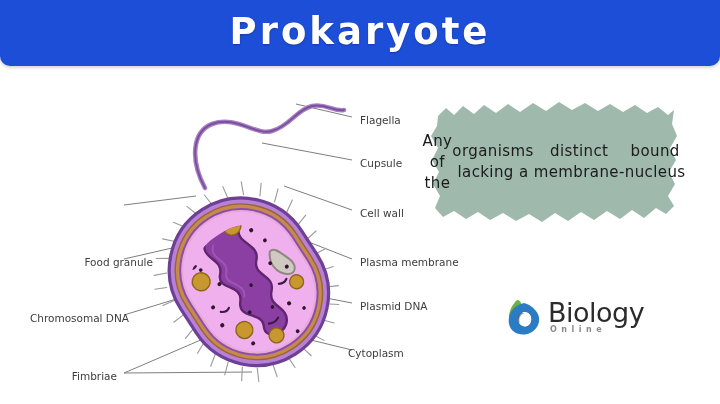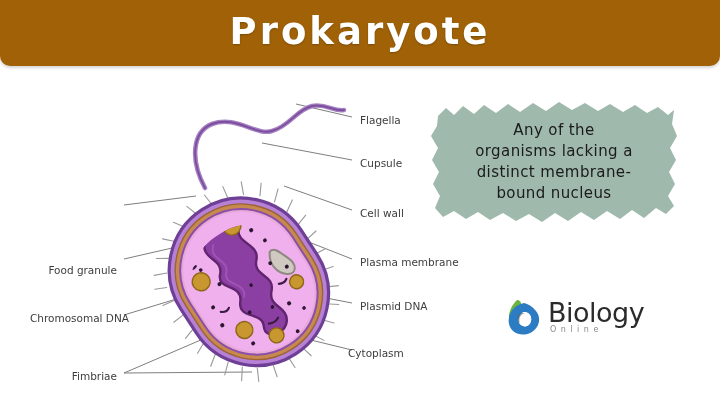--- a/index.html
+++ b/index.html
@@ -6,21 +6,21 @@
   body{
     width:720px;height:404px;overflow:hidden;position:relative;
     background:#ffffff;
     font-family:"Liberation Sans", sans-serif;
   }
   #stage{position:absolute;inset:0;width:720px;height:404px;}
 
   
   .banner{
     position:absolute;left:0;top:0;width:720px;height:66px;
-    background:#a16207;
+    background:#1d4ed8;
     border-bottom-left-radius:10px;border-bottom-right-radius:10px;
     box-shadow:0 2px 3px rgba(0,0,0,.16);
   }
   .banner-title{
     position:absolute;left:0;right:0;top:9px;
     text-align:center;color:#ffffff;
     font-size:37px;font-weight:700;letter-spacing:3px;
     font-family:"DejaVu Sans", sans-serif;
     text-shadow:0 1px 2px rgba(0,0,0,.25);
     line-height:46px;
@@ -40,39 +40,39 @@
 
   
   .cellwrap{position:absolute;left:0;top:0;width:720px;height:404px;}
 
   
   .defbox{
     position:absolute;left:430px;top:100px;width:248px;height:124px;
   }
   .deftext{
     position:absolute;left:430px;top:100px;width:248px;height:124px;
-    display:flex;flex-direction:column;align-items:center;justify-content:center;
+    display:flex;flex-direction:row;align-items:center;justify-content:center;
     text-align:center;color:#1b1b1b;
     font-family:"DejaVu Sans", sans-serif;
     font-size:15px;line-height:21px;letter-spacing:.4px;
     padding:0 12px;box-sizing:border-box;
   }
 
   
   .logo{position:absolute;left:503px;top:296px;width:150px;height:46px;}
   .logo-word{
     position:absolute;left:45px;top:2px;
     font-family:"DejaVu Sans", sans-serif;
     font-size:27px;font-weight:400;color:#2b2b2b;letter-spacing:-.5px;
     line-height:30px;
   }
   .logo-sub{
     position:absolute;left:47px;top:29px;
     font-family:"DejaVu Sans", sans-serif;
-    font-size:8px;font-weight:400;color:#8a8a8a;letter-spacing:4.5px;
+    font-size:8px;font-weight:700;color:#8a8a8a;letter-spacing:4.5px;
     line-height:10px;
   }
 </style>
 </head>
 <body>
 
 <div id="stage">
 
   <div class="banner">
     <div class="banner-title">Prokaryote</div>
@@ -193,21 +193,21 @@
           <path d="M-40,30 q5,4 9,1"></path>
           <path d="M24,38 q5,3 9,0"></path>
           <path d="M-6,66 q6,3 11,0"></path>
           <path d="M12,-58 q5,3 9,0"></path>
           <path d="M-44,-24 q4,4 8,2"></path>
         </g>
       </g>
     </g>
   </svg>
 
-  <div class="lbl r" style="left:0;width:117px;top:264px;">Food granule</div>
+  <div class="lbl r" style="left:0;width:117px;top:256px;padding-left:36px;">Food granule</div>
   <div class="lbl r" style="left:0;width:117px;top:312px;padding-left:12px;">Chromosomal DNA</div>
   <div class="lbl r" style="left:0;width:117px;top:370px;">Fimbriae</div>
 
   <div class="lbl" style="left:360px;top:114px;">Flagella</div>
   <div class="lbl" style="left:360px;top:157px;">Cupsule</div>
   <div class="lbl" style="left:360px;top:207px;">Cell wall</div>
   <div class="lbl" style="left:360px;top:256px;">Plasma membrane</div>
   <div class="lbl" style="left:360px;top:300px;">Plasmid DNA</div>
   <div class="lbl" style="left:348px;top:347px;">Cytoplasm</div>
 

